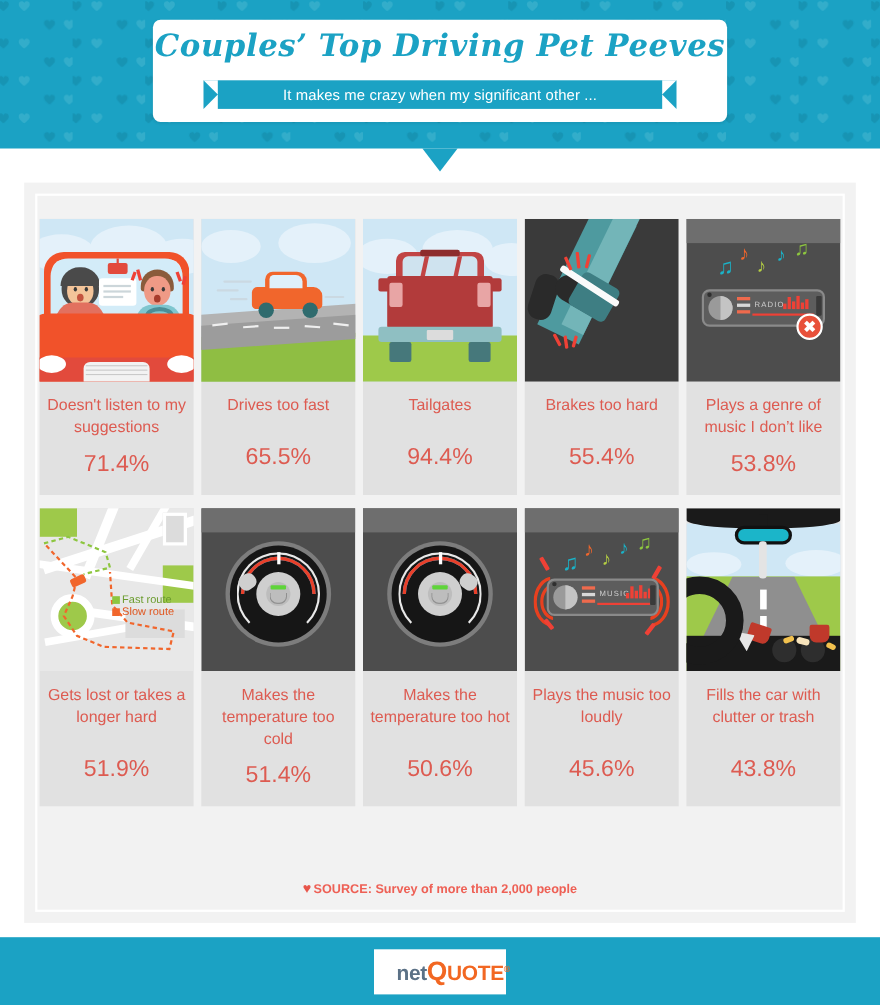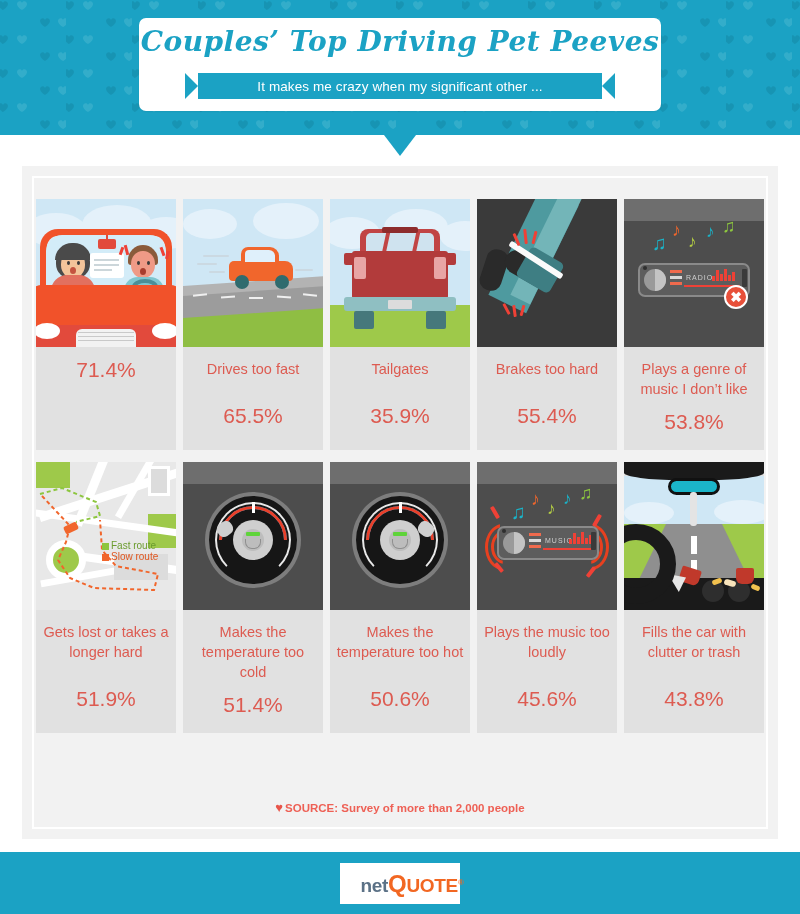--- a/index.html
+++ b/index.html
@@ -321,20 +321,21 @@
 
           <div class="c1-hood"></div>
           <div class="c1-bumper"></div>
           <div class="c1-head-l" style="left:-2px;"></div>
           <div class="c1-head-l" style="right:-2px;"></div>
           <div class="c1-grille"></div>
           <div class="c1-gline" style="bottom:14px;"></div>
           <div class="c1-gline" style="bottom:10px;"></div>
           <div class="c1-gline" style="bottom:6px;"></div>
         </div>
+        <div class="card-label">Doesn't listen to my suggestions</div>
         <div class="card-value">71.4%</div>
       </div>
 
       <div class="card">
         <div class="card-art">
           <div class="sky"></div>
           <div class="cloud" style="left:0px;top:10px;width:54px;height:30px;"></div>
           <div class="cloud" style="left:70px;top:4px;width:66px;height:36px;"></div>
           <div class="c2-hill"></div>
           <div class="c2-road"></div>
@@ -374,21 +375,21 @@
           <div class="c3-roofbar"></div>
           <div class="c3-body"></div>
           <div class="c3-mirror" style="left:14px;"></div>
           <div class="c3-mirror" style="right:14px;"></div>
           <div class="c3-light" style="left:24px;"></div>
           <div class="c3-light" style="right:24px;"></div>
           <div class="c3-bumper"></div>
           <div class="c3-plate"></div>
         </div>
         <div class="card-label">Tailgates</div>
-        <div class="card-value">35.9%</div>
+        <div class="card-value">94.4%</div>
       </div>
 
       <div class="card">
         <div class="card-art">
           <div style="position:absolute;left:0;top:0;width:100%;height:100%;background:#3a3a3a;"></div>
           <div style="position:absolute;left:64px;top:-12px;width:42px;height:120px;background:#4e9a9f;transform:rotate(26deg);transform-origin:top left;"></div>
           <div style="position:absolute;left:86px;top:-12px;width:22px;height:120px;background:#73b5b8;transform:rotate(26deg);transform-origin:top left;"></div>
           <div class="c4-leg"></div>
           <div class="c4-foot"></div>
           <div style="position:absolute;left:44px;top:54px;width:38px;height:34px;background:#3e7e83;transform:rotate(30deg);border-radius:5px;"></div>

